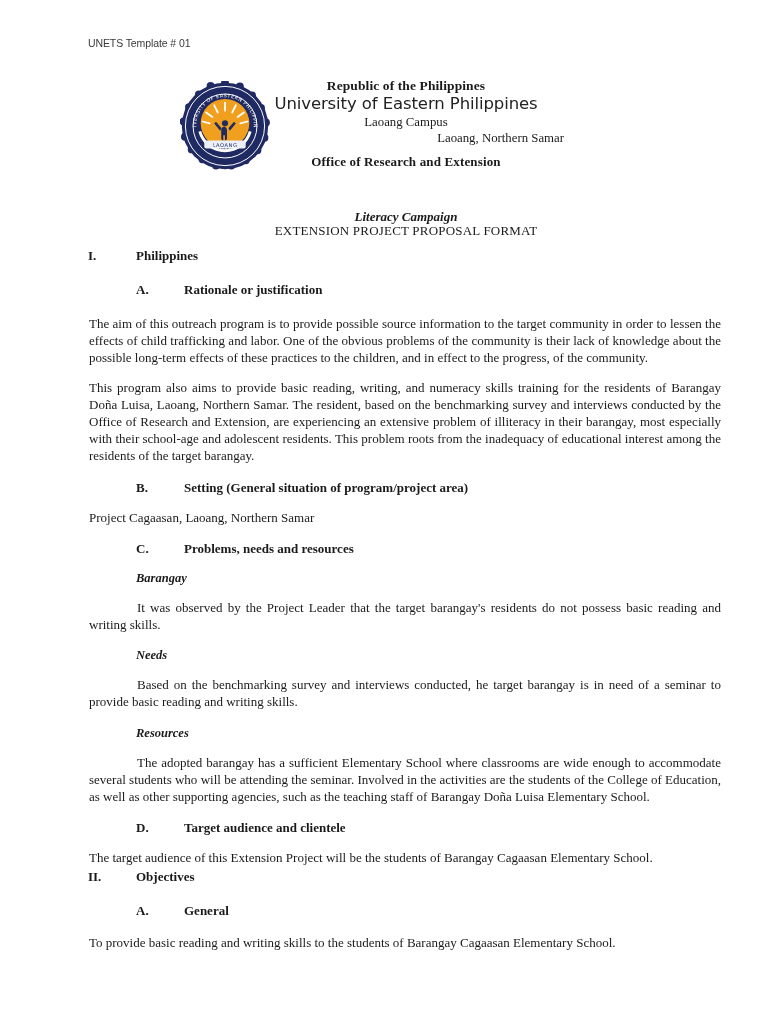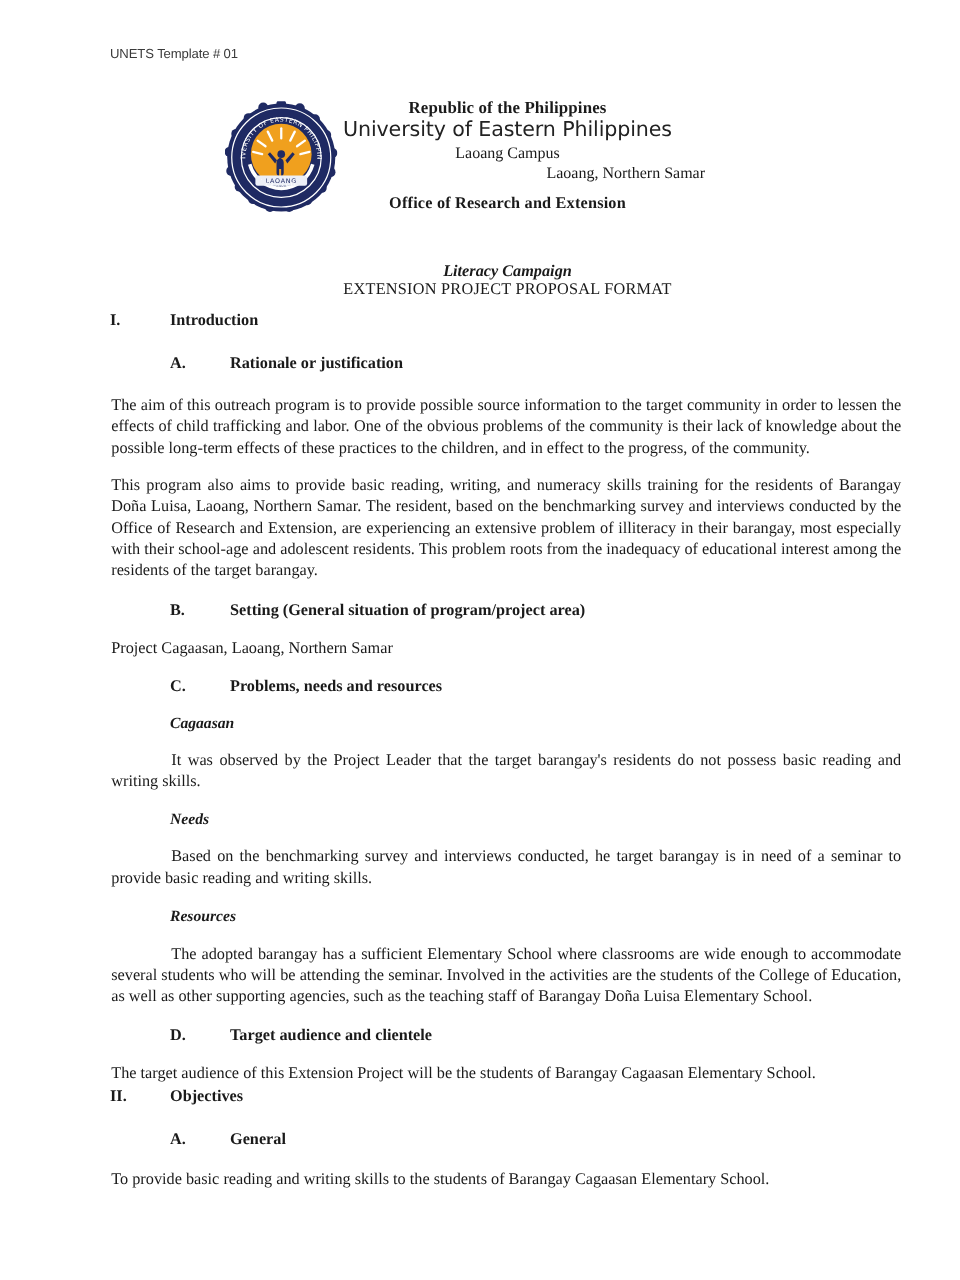--- a/index.html
+++ b/index.html
@@ -263,21 +263,21 @@
 
   <div class="office-line">Office of Research and Extension</div>
 
   <div class="format-line">EXTENSION PROJECT PROPOSAL FORMAT</div>
 
   <div class="campaign-line">Literacy Campaign</div>
 
   <div class="body-area">
 
     <div class="h-roman">
-      <span class="num">I.</span><span>Introduction</span>
+      <span class="num">I.</span><span>Philippines</span>
     </div>
 
     <div class="sp-18"></div>
 
     <div class="h-letter">
       <span class="num">A.</span><span>Rationale or justification</span>
     </div>
 
     <div class="sp-16"></div>
 
@@ -298,21 +298,21 @@
     <p class="para noindent">Project Cagaasan, Laoang, Northern Samar</p>
 
     <div class="sp-14"></div>
 
     <div class="h-letter">
       <span class="num">C.</span><span>Problems, needs and resources</span>
     </div>
 
     <div class="sp-14"></div>
 
-    <div class="h-italic">Cagaasan</div>
+    <div class="h-italic">Barangay</div>
 
     <div class="sp-12"></div>
 
     <p class="para indent">It was observed by the Project Leader that the target barangay's residents do not possess basic reading and writing skills.</p>
 
     <div class="sp-14"></div>
 
     <div class="h-italic">Needs</div>
 
     <div class="sp-12"></div>

